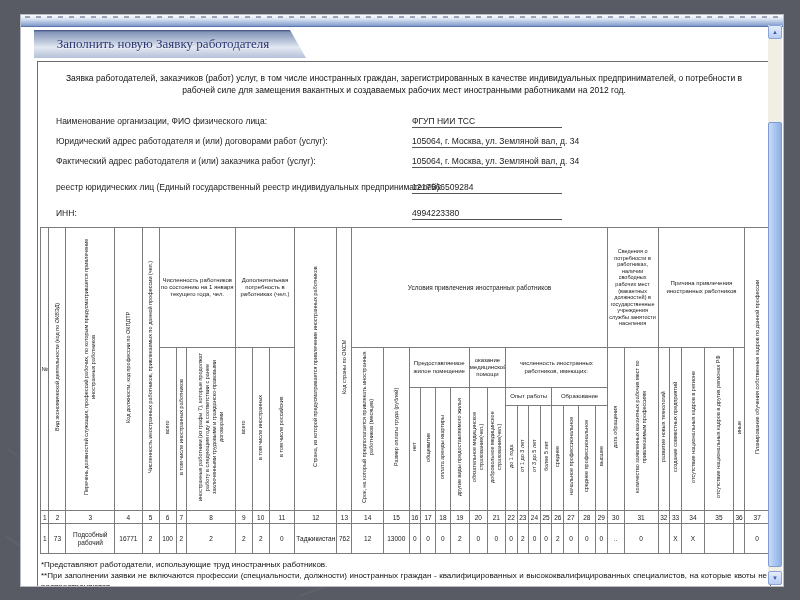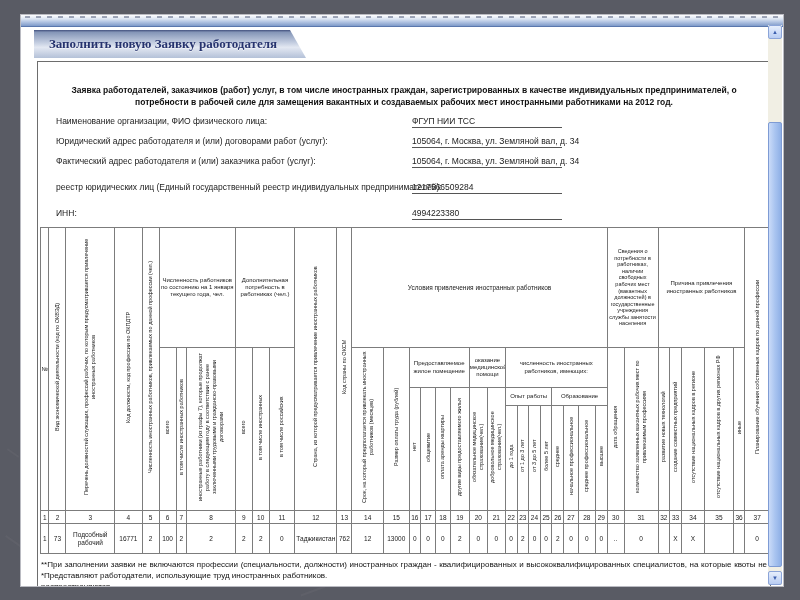--- a/index.html
+++ b/index.html
@@ -14,28 +14,28 @@
   .topstrip { position:absolute; left:0; top:0; width:100%; height:12px;
               background:linear-gradient(180deg,#fdfdfe 0%,#dde6f3 35%,#b0c2e1 65%,#7e9ac9 100%);
               border-bottom:1px solid #5a77ad; }
   .topstrip::before { content:""; position:absolute; left:4px; right:4px; top:1px; height:2px;
               background:repeating-linear-gradient(90deg,#4a5574 0 5px,transparent 5px 11px); opacity:.5; }
 
   .tab { position:absolute; left:13px; top:15px; width:272px; height:28px;
          clip-path:polygon(0 0, calc(100% - 16px) 0, 100% 100%, 0 100%);
          background:linear-gradient(180deg,#42507e 0%,#8495b7 8%,#c3cde0 45%,#e3e8f2 62%,#b4c1d8 100%);
          display:flex; align-items:center; justify-content:center;
-         font-family:"Liberation Serif", serif; font-weight:bold; font-size:13px;
+         font-family:"Liberation Serif", serif; font-weight:normal; font-size:13px;
          color:#26336e; text-shadow:0 1px 0 rgba(255,255,255,.55); padding-right:14px; }
 
   .formbox { position:absolute; left:16px; top:46px; width:734px; height:540px;
              border:1px solid #6d6d6d; background:#fff; }
 
   .ftitle { position:absolute; left:18px; right:18px; top:10px; text-align:center;
-            font-size:8.5px; font-weight:bold; color:#101010; line-height:1.45;margin-top:12px; }
+            font-size:8.5px; font-weight:normal; color:#101010; line-height:1.45; }
 
   .frow { position:absolute; left:6px; right:4px; font-size:8.5px; color:#222; }
   .flabel { position:absolute; left:12px; top:0; width:360px; line-height:1.2; }
   .fvalue { position:absolute; left:368px; top:0; width:150px; border-bottom:1px solid #555;
             padding-bottom:1px; white-space:nowrap; }
 
   table.app { position:absolute; left:2px; top:165px; width:730px; table-layout:fixed;
               border-collapse:collapse; }
   table.app td { border:1px solid #7c7c7c; text-align:center; vertical-align:middle;
                  padding:0; color:#1a1a1a; overflow:hidden; }
@@ -283,22 +283,22 @@
             <td>X</td>
             <td>X</td>
             <td></td>
             <td></td>
             <td>0</td>
           </tr>
     </tbody>
       </table>
 
     <div class="footnotes">
+      <div class="fn">*Представляют работодатели, использующие труд иностранных работников.</div>
       <div class="fn just">**При заполнении заявки не включаются профессии (специальности, должности) иностранных граждан - квалифицированных и высококвалифицированных специалистов, на которые квоты не</div>
-      <div class="fn">*Представляют работодатели, использующие труд иностранных работников.</div>
       <div class="fn">распространяются.</div>
     </div>
   </div>
 
   <div class="scrollbar">
     <div class="sbtn up"><span>▲</span></div>
     <div class="sthumb"></div>
     <div class="sbtn down"><span>▼</span></div>
   </div>
 </div>

